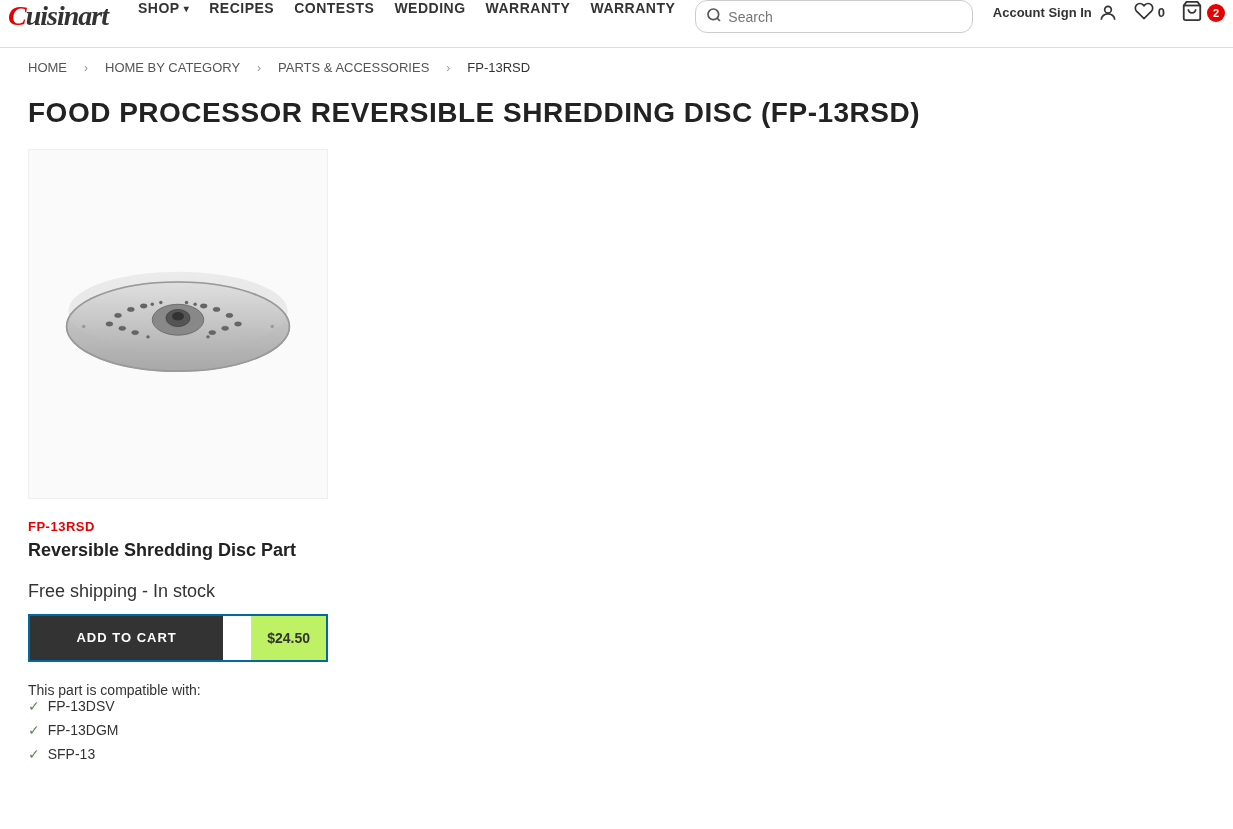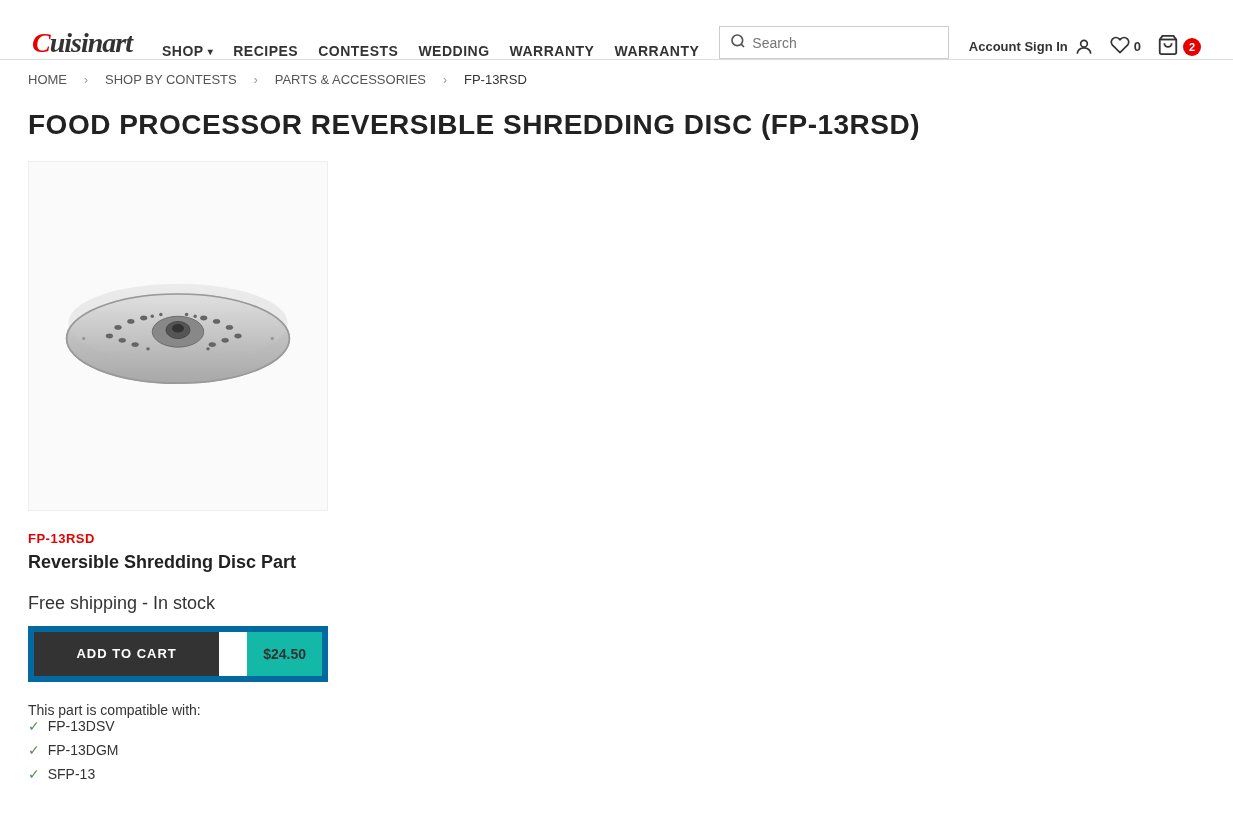--- a/index.html
+++ b/index.html
@@ -1,23 +1,23 @@
 <!DOCTYPE html>
 <html><head>
   <meta charset="utf-8">
   <style>
     * { margin: 0; padding: 0; box-sizing: border-box; }
     body { font-family: Arial, Helvetica, sans-serif; background: #fff; color: #333; font-size: 14px; width: 1233px; }
 
     
     header {
       display: flex;
-      align-items: flex-end;
-      padding: 0 32px;
-      height: 60px;
+      align-items: flex-start;
+      padding: 0 8px;
+      height: 48px;
       border-bottom: 1px solid #ddd;
       background: #fff;
     }
 
     .logo {
       margin-right: 30px;
       flex-shrink: 0;
     }
     .logo-text {
       font-size: 28px;
@@ -43,21 +43,21 @@
       letter-spacing: 0.5px;
       white-space: nowrap;
     }
     .shop-link { display: flex; align-items: center; gap: 4px; }
     .shop-arrow { font-size: 10px; }
 
     .search-bar {
       display: flex;
       align-items: center;
       border: 1px solid #ccc;
-      border-radius: 0;
+      border-radius: 12px;
       padding: 6px 10px;
       margin: 0 20px;
       flex: 1;
       max-width: 300px;
     }
     .search-bar input {
       border: none;
       outline: none;
       font-size: 14px;
       width: 100%;
@@ -179,38 +179,38 @@
       font-size: 18px;
       color: #333;
       margin-bottom: 12px;
       margin-top: 4px;
     }
 
     .add-to-cart-btn {
       display: flex;
       width: 100%;
       max-width: 300px;
-      border: 6px solid #0369a1;
+      border: 2px solid #0369a1;
       cursor: pointer;
       overflow: hidden;
       margin-bottom: 20px;
     }
     .add-to-cart-label {
       background: #333;
       color: #fff;
       font-size: 13px;
       font-weight: 700;
       letter-spacing: 1px;
       padding: 14px 16px;
       flex: 1;
       text-align: center;
       cursor: pointer;
     }
     .add-to-cart-price {
-      background: #14b8a6;
+      background: #bef264;
       color: #333;
       font-size: 14px;
       font-weight: 600;
       padding: 14px 16px;
       text-align: center;
       cursor: pointer;
       white-space: nowrap;
       margin-left: 28px;
     }
 
@@ -293,21 +293,21 @@
         </svg>
       </span>
       <span class="badge">2</span>
     </a>
   </div>
 </header>
 
 <div class="breadcrumb">
   <a href="#">HOME</a>
   <span class="breadcrumb-sep">›</span>
-  <a href="#">SHOP BY CONTESTS</a>
+  <a href="#">HOME BY CATEGORY</a>
   <span class="breadcrumb-sep">›</span>
   <a href="#">PARTS &amp; ACCESSORIES</a>
   <span class="breadcrumb-sep">›</span>
   <span class="breadcrumb-current">FP-13RSD</span>
 </div>
 
 <h1 class="page-title">FOOD PROCESSOR REVERSIBLE SHREDDING DISC (FP-13RSD)</h1>
 
 <div class="main-content">
   <div class="left-column">

